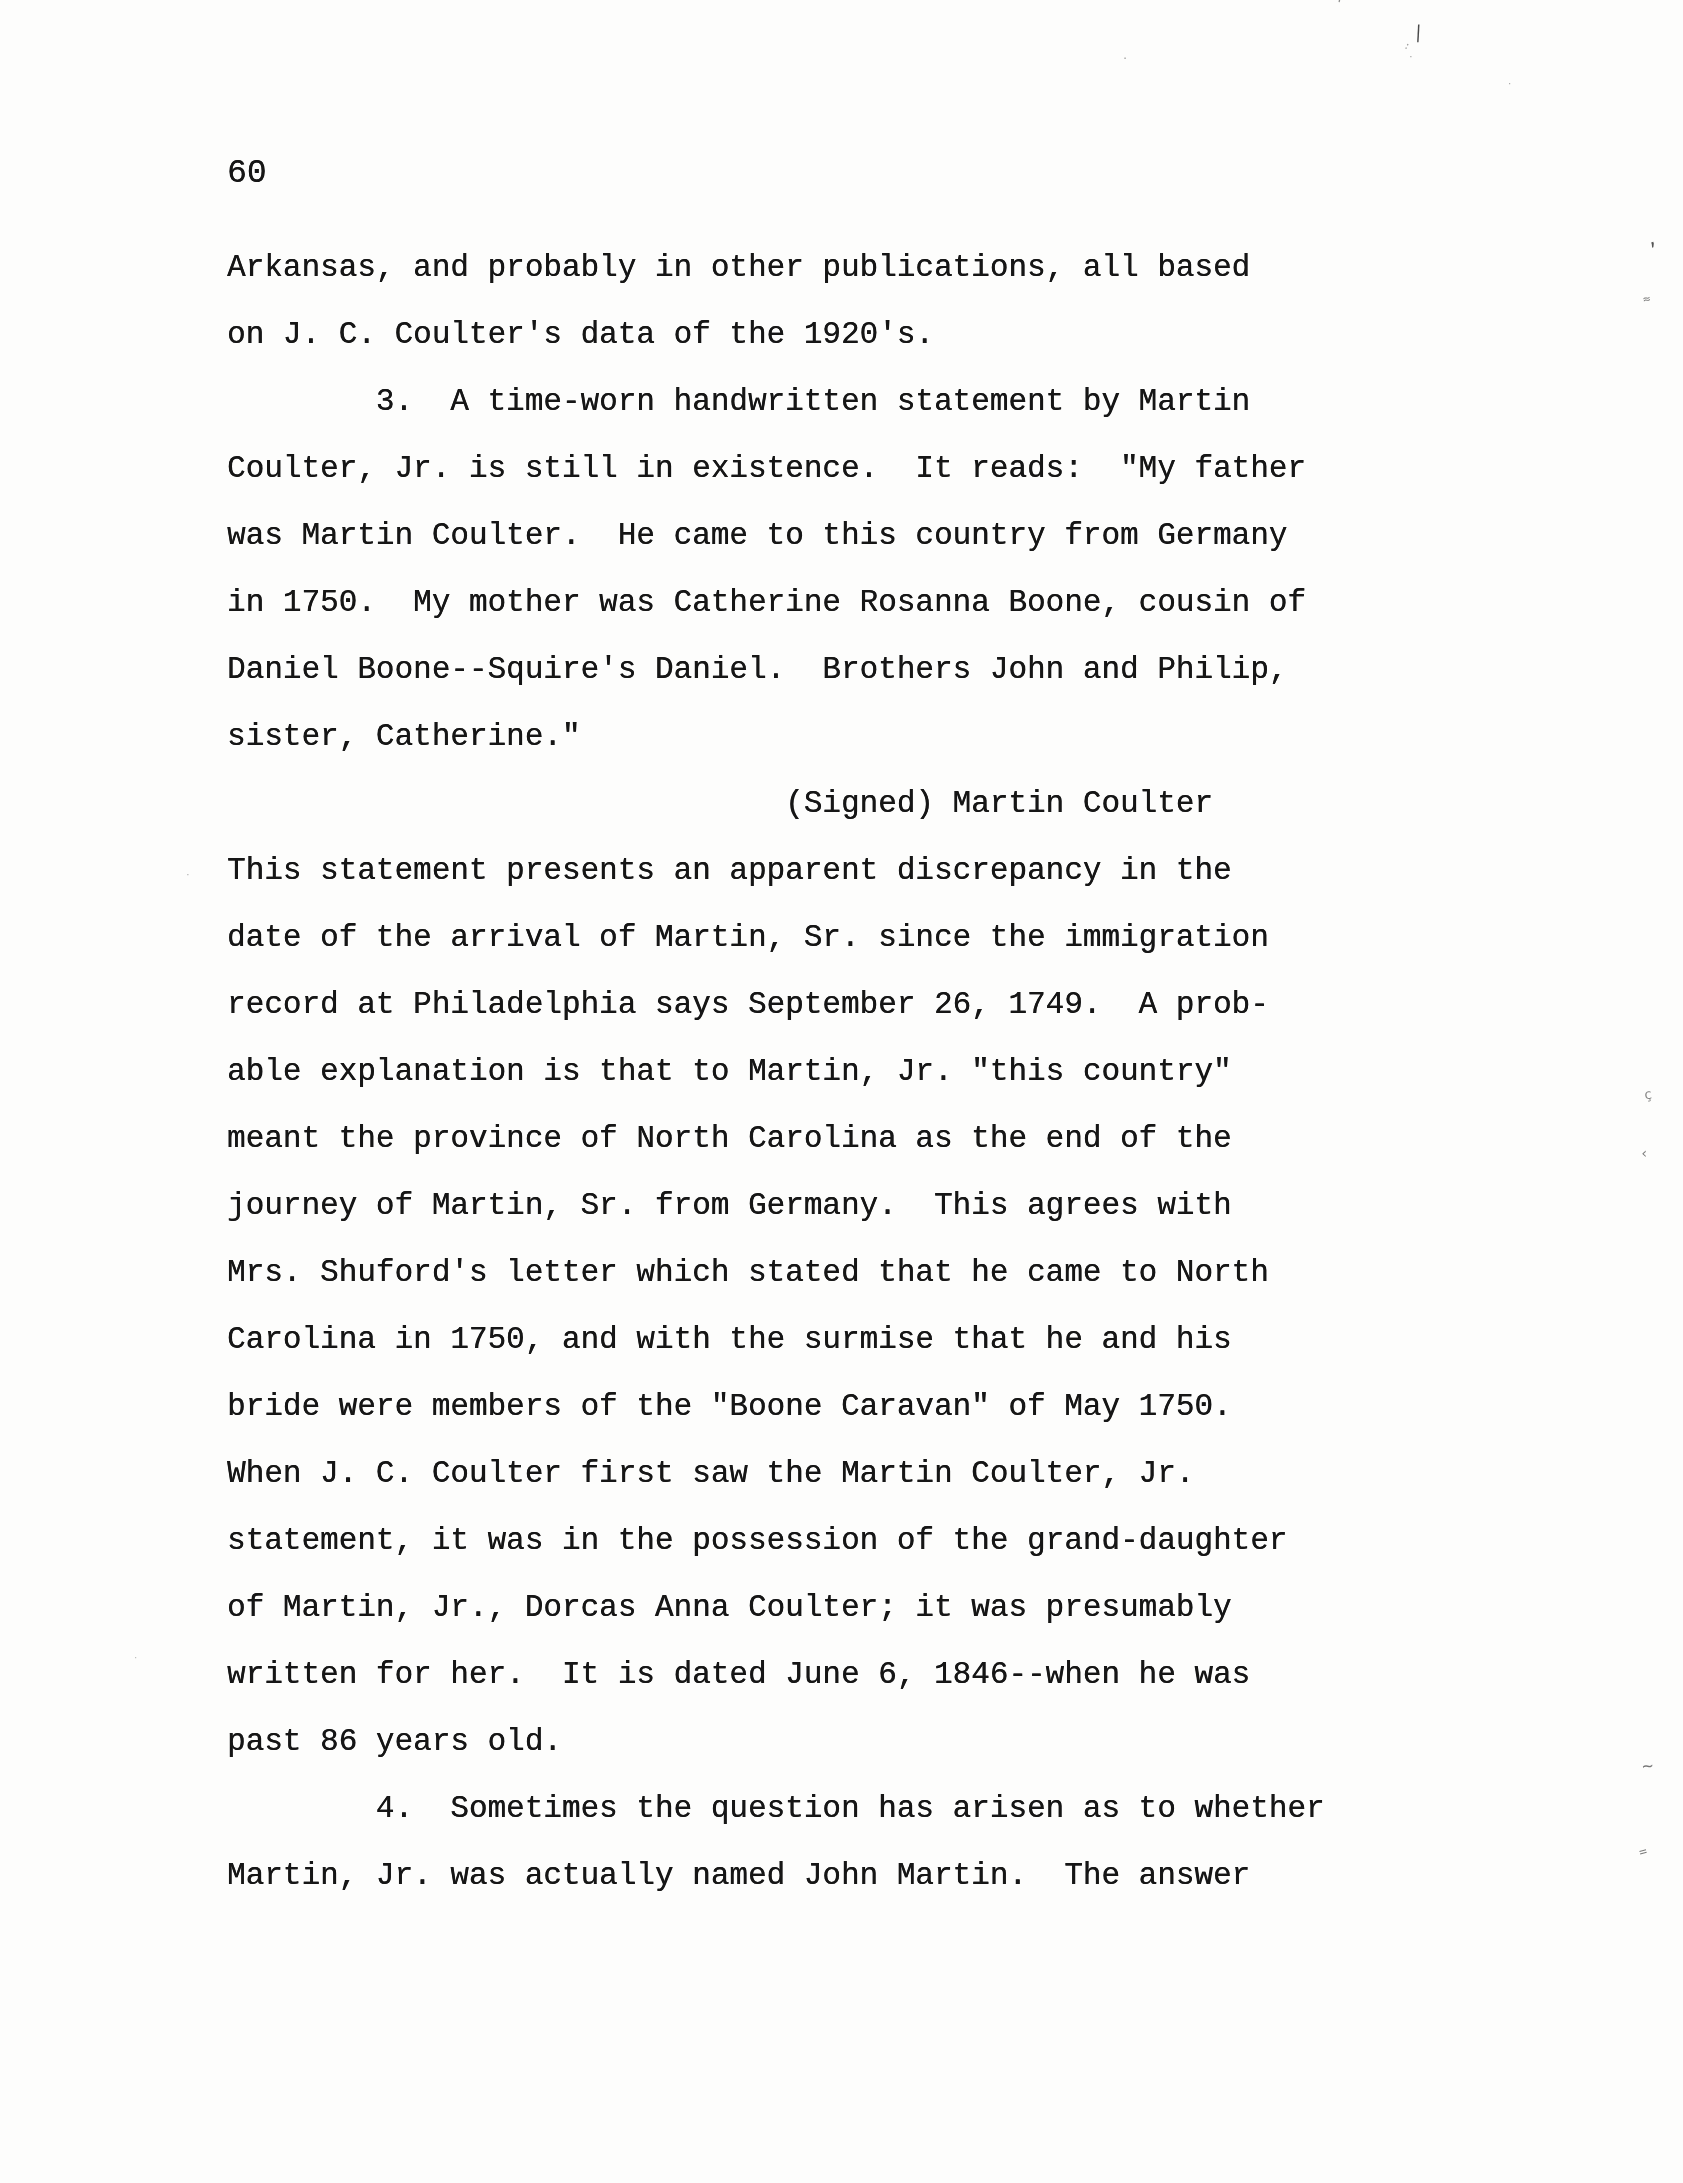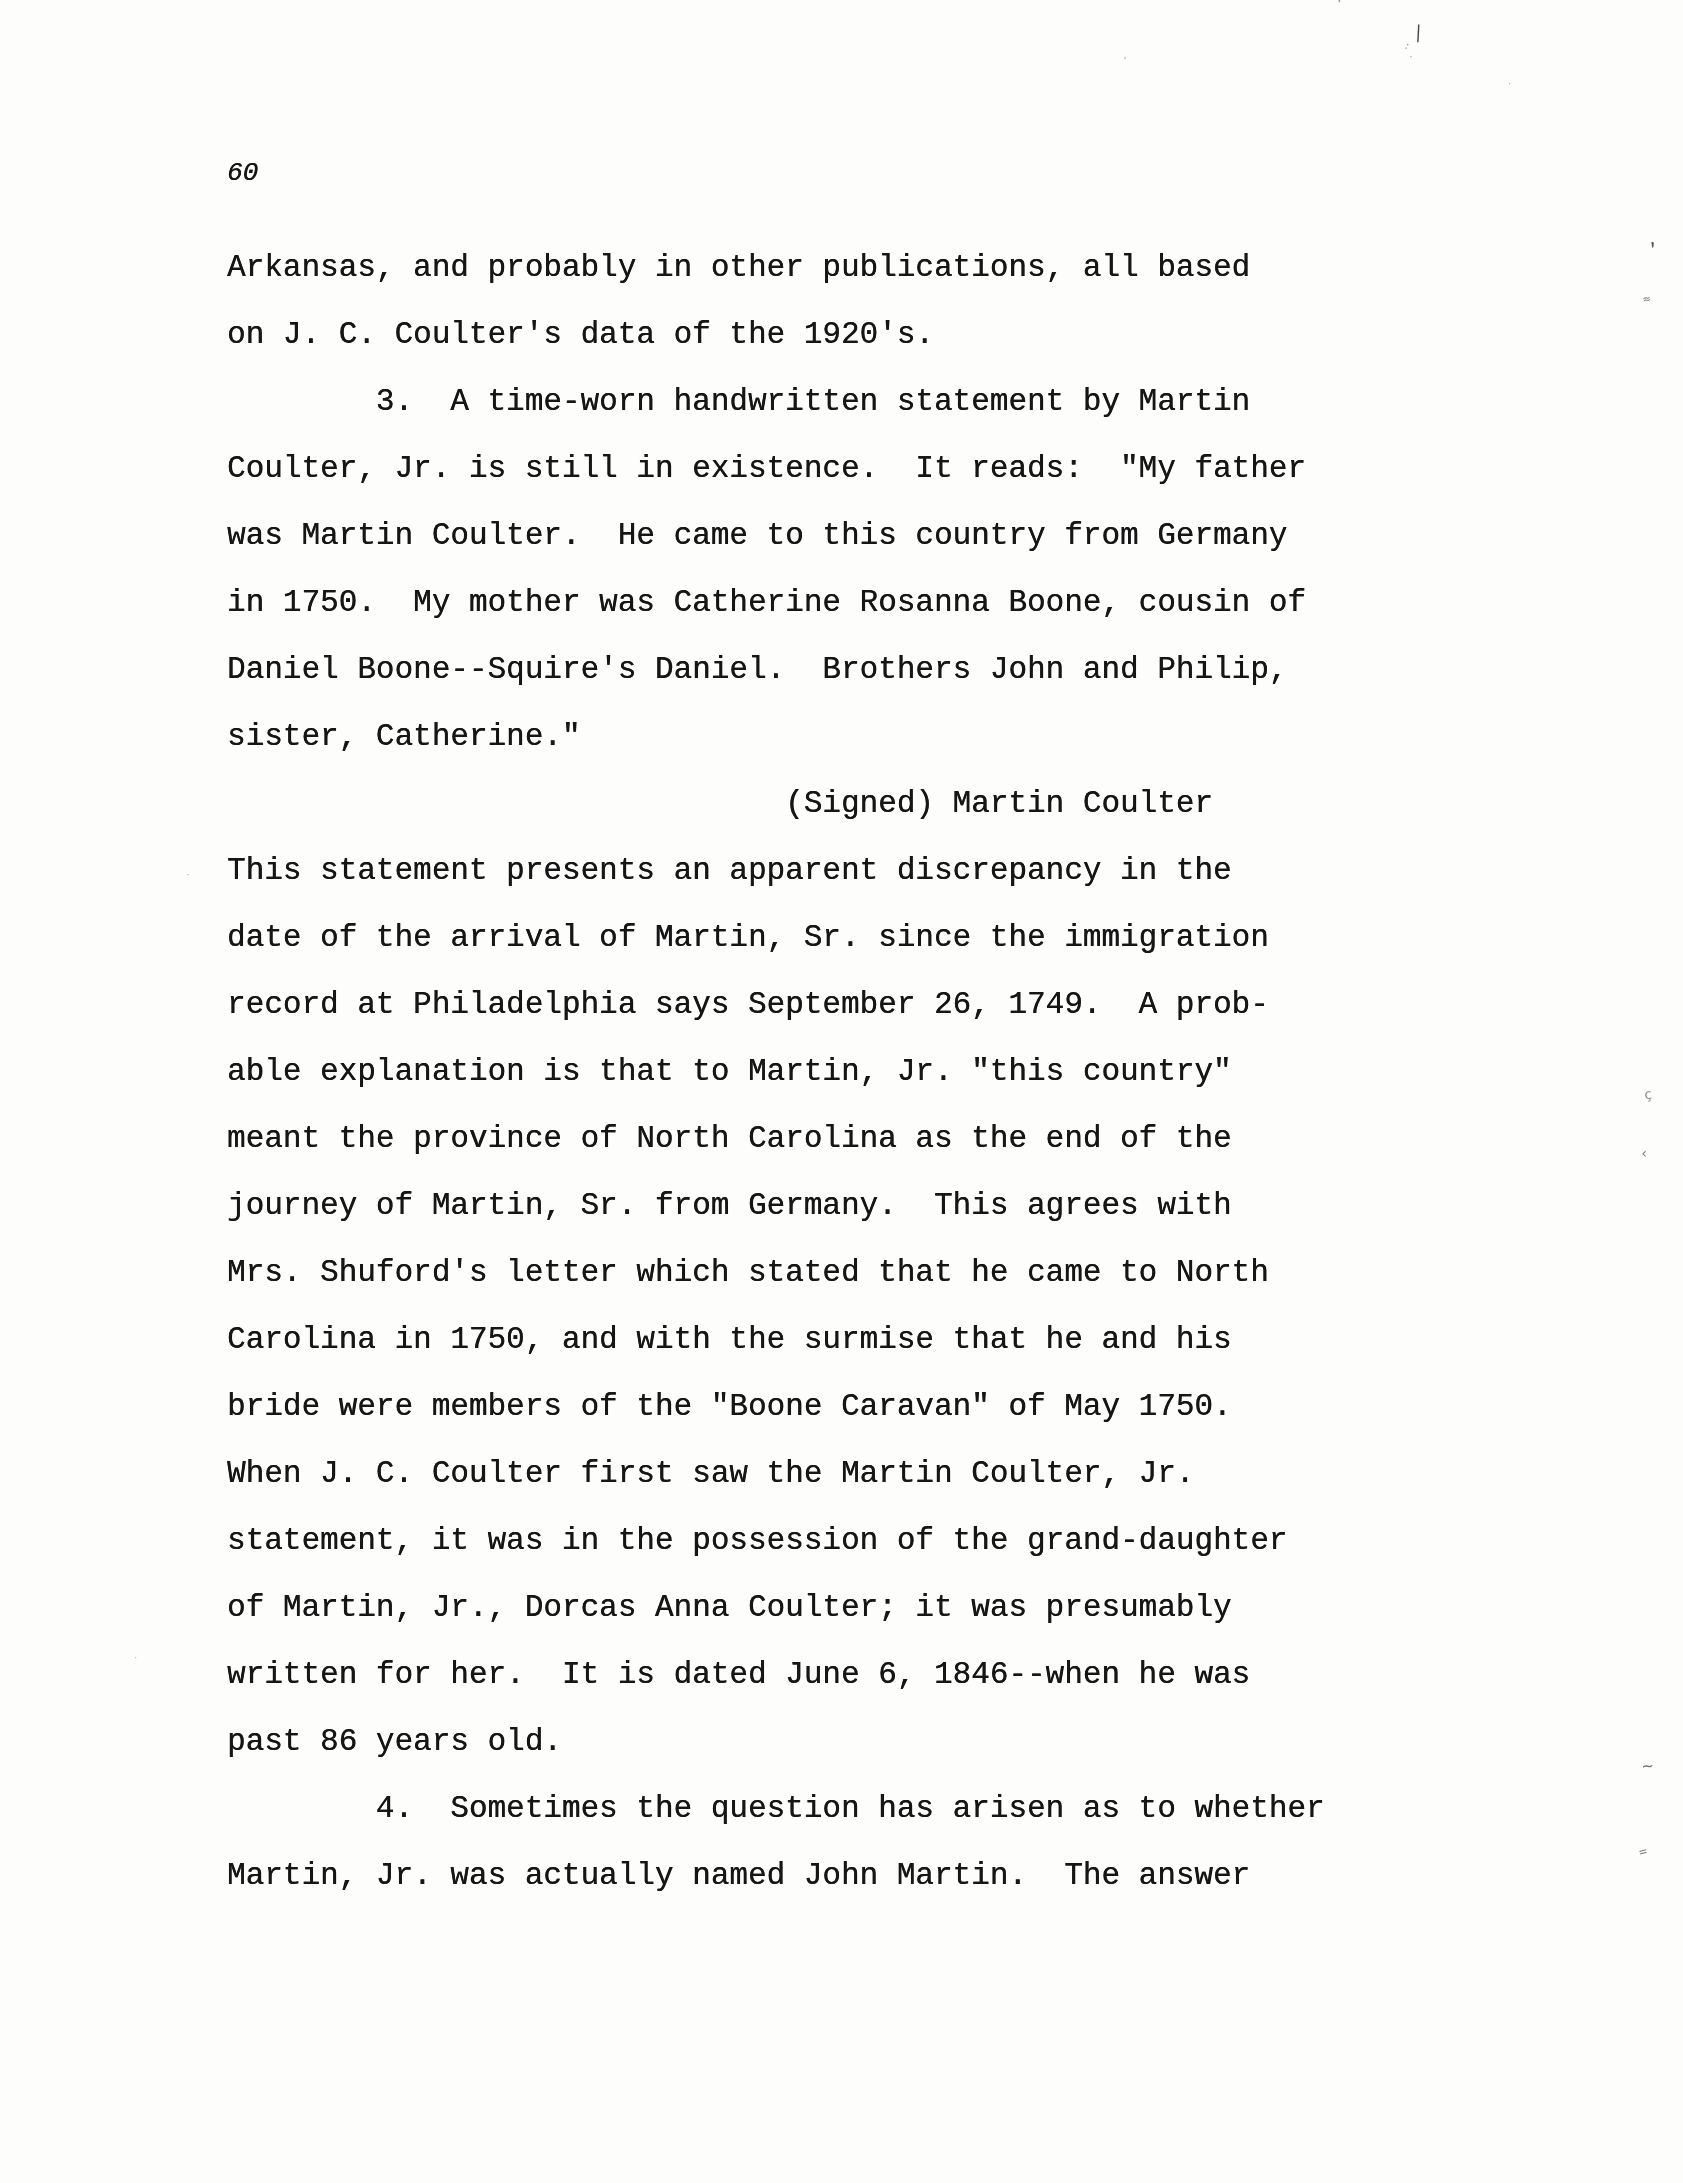--- a/index.html
+++ b/index.html
@@ -11,24 +11,23 @@
   .page{
     position:relative;
     width:1684px;height:2183px;
     background:#fdfdfc;
     font-family:"Liberation Mono","DejaVu Sans Mono",monospace;
     color:#161616;
   }
   .page-number{
     position:absolute;
     left:227px;top:153px;
-    font-size:26px;
+    font-size:33px;
     line-height:41px;
     text-shadow:0.3px 0 currentColor;
-    font-style:italic;
   }
   .text-block{
     position:absolute;
     left:227px;top:234px;
     font-size:31px;
     line-height:67px;
     white-space:pre;
     text-shadow:0.3px 0 currentColor;
   }
   .text-line{height:67px;}

